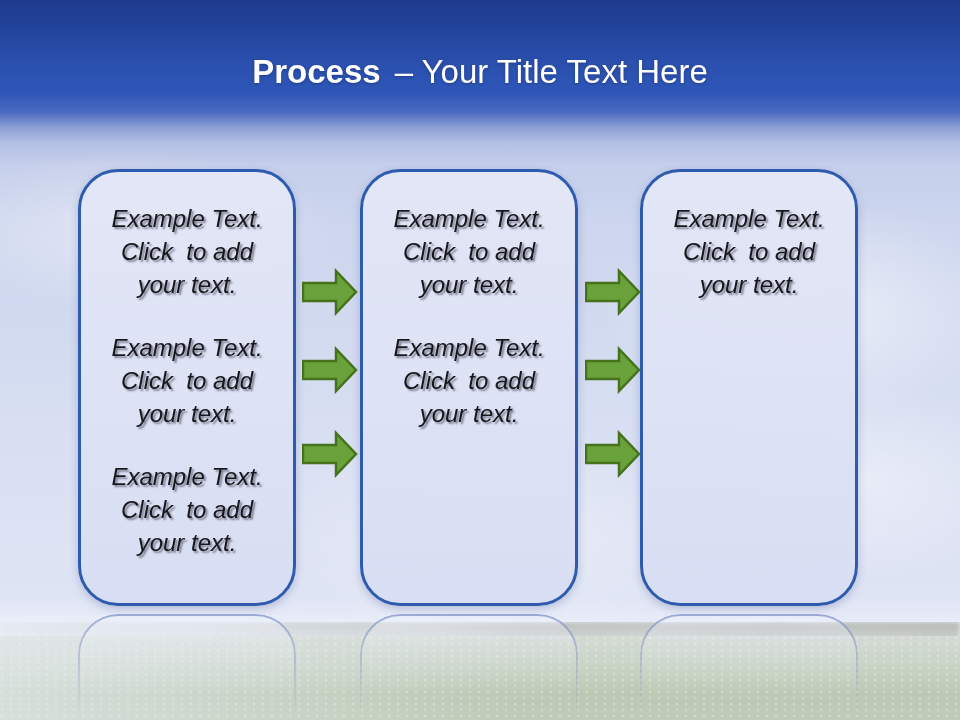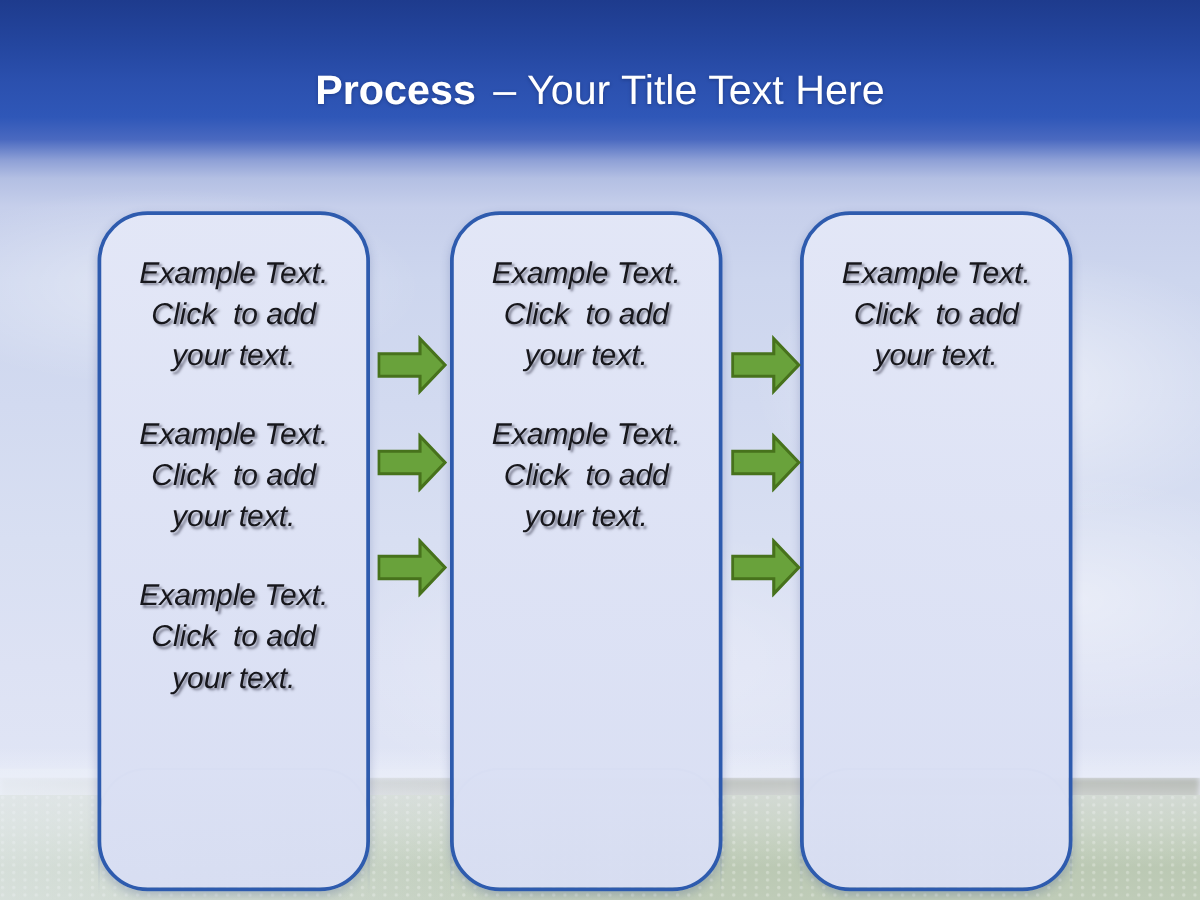--- a/index.html
+++ b/index.html
@@ -90,21 +90,21 @@
     text-align: center; color: #ffffff;
     font-size: 33px; line-height: 40px;
     text-shadow: 0 1px 3px rgba(10,20,60,0.35);
     white-space: nowrap;
   }
   .title .tbold { font-weight: bold; }
   .title .trest { font-weight: normal; margin-left: 14px; }
 
   
   .pbox {
-    position: absolute; top: 169px; width: 218px; height: 544px;
+    position: absolute; top: 169px; width: 218px; height: 437px;
     box-sizing: border-box;
     background: linear-gradient(180deg, rgba(227,231,247,0.97), rgba(216,222,243,0.97));
     border: 3px solid #2e5bae;
     border-radius: 40px;
     box-shadow: 0 3px 8px rgba(45,65,130,0.25);
   }
   .pbox-1 { left: 78px; }
   .pbox-2 { left: 360px; }
   .pbox-3 { left: 640px; }
 

